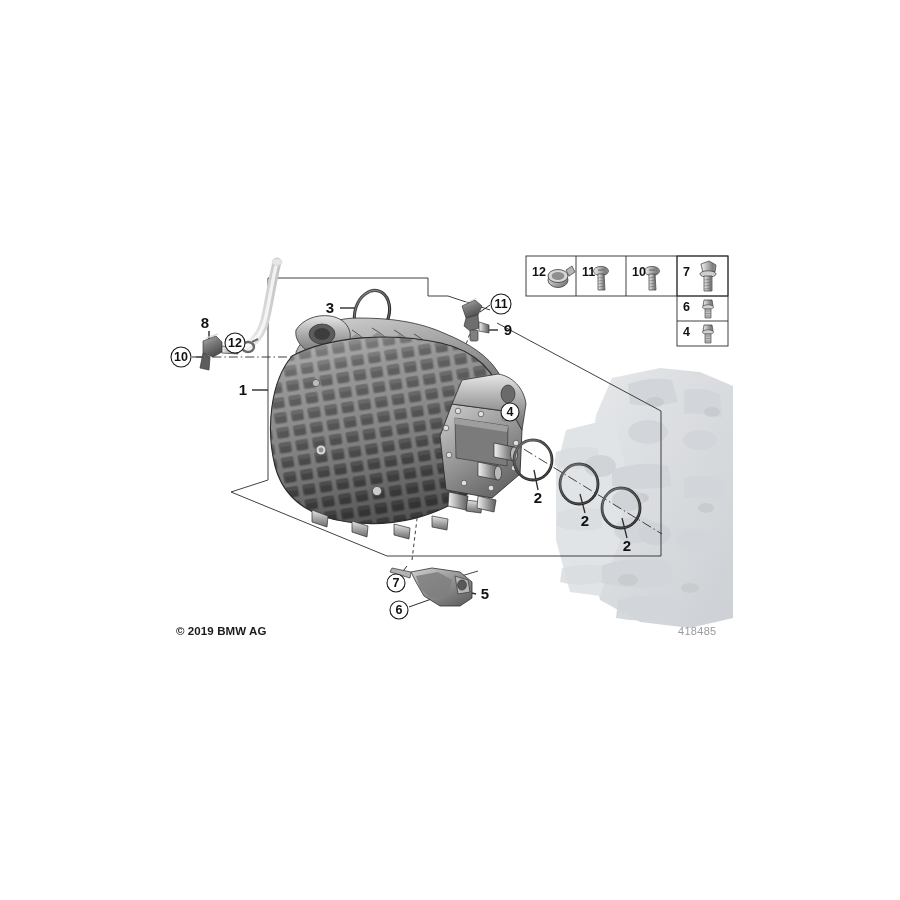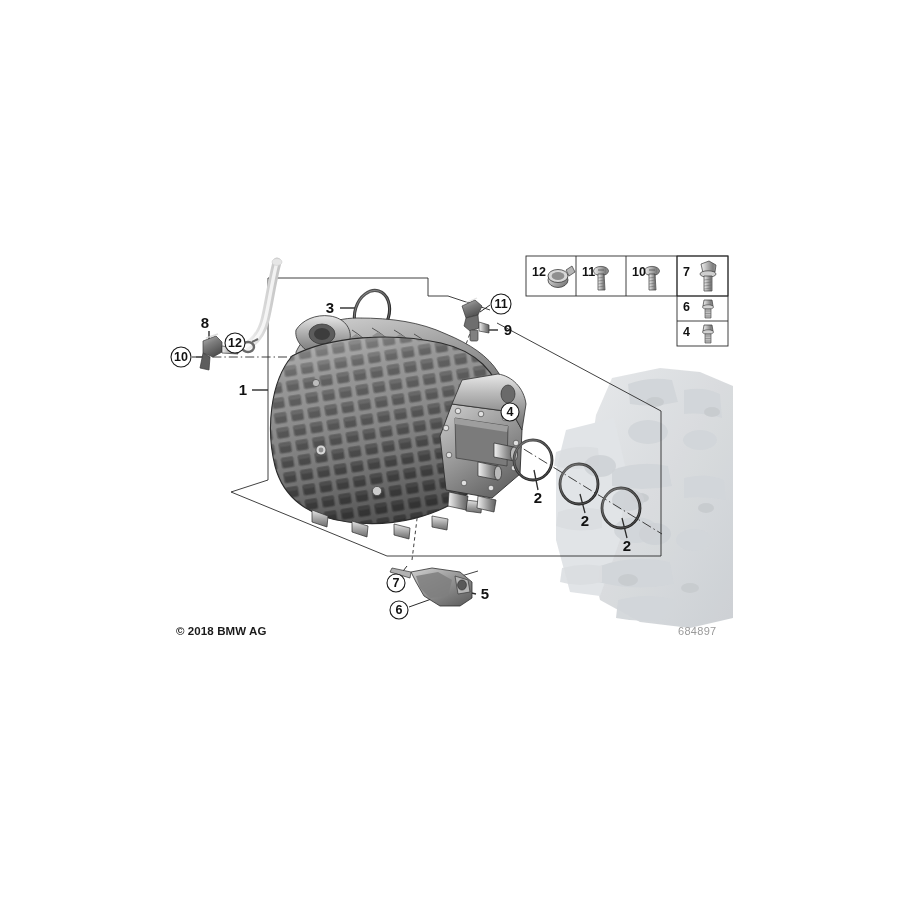--- a/index.html
+++ b/index.html
@@ -499,16 +499,16 @@
     <g id="legend-number-layer">
         <text x="532" y="276" font-family="&quot;Liberation Sans&quot;, sans-serif" font-size="12.5" font-weight="bold" fill="#111111">12</text>
         <text x="582" y="276" font-family="&quot;Liberation Sans&quot;, sans-serif" font-size="12.5" font-weight="bold" fill="#111111">11</text>
         <text x="632" y="276" font-family="&quot;Liberation Sans&quot;, sans-serif" font-size="12.5" font-weight="bold" fill="#111111">10</text>
         <text x="683" y="276" font-family="&quot;Liberation Sans&quot;, sans-serif" font-size="12.5" font-weight="bold" fill="#111111">7</text>
         <text x="683" y="311" font-family="&quot;Liberation Sans&quot;, sans-serif" font-size="12.5" font-weight="bold" fill="#111111">6</text>
         <text x="683" y="336" font-family="&quot;Liberation Sans&quot;, sans-serif" font-size="12.5" font-weight="bold" fill="#111111">4</text>
       </g>
   </svg>
 
-  <div class="copyright">© 2018 BMW AG</div>
-
-  <div class="diagram-no">684897</div>
+  <div class="copyright">© 2019 BMW AG</div>
+
+  <div class="diagram-no">418485</div>
 </div>
 
 </body></html>

